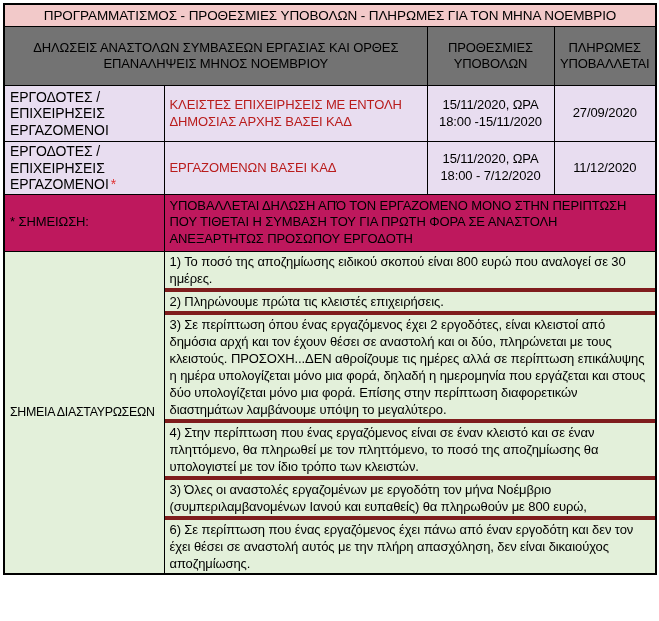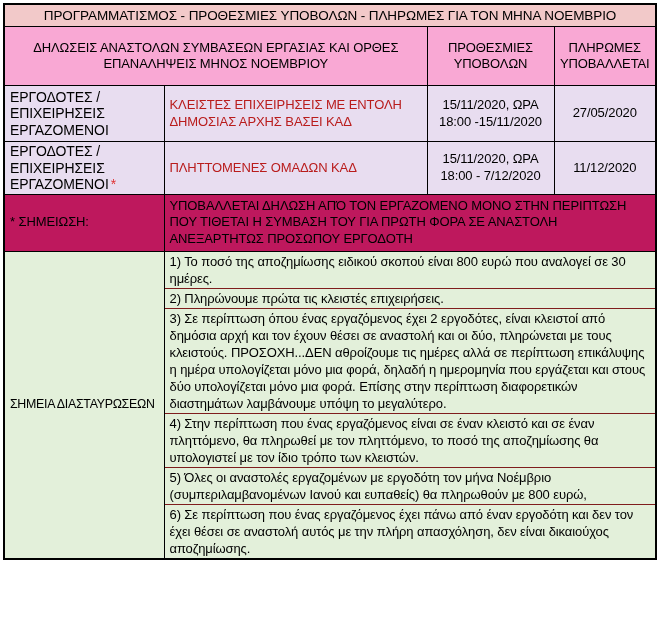--- a/index.html
+++ b/index.html
@@ -2,39 +2,39 @@
 <html><head>
 <meta charset="utf-8">
 <style>
   html,body{margin:0;padding:0;background:#ffffff;}
   body{width:659px;height:621px;position:relative;font-family:"Liberation Sans",sans-serif;color:#000;}
   .sheet{position:absolute;top:3px;left:3px;}
   table{border-collapse:collapse;table-layout:fixed;width:652px;border:2px solid #000;}
   td{border:1px solid #000;padding:1px 5px;font-size:13px;line-height:16.5px;vertical-align:middle;overflow:hidden;letter-spacing:-0.1px;}
   
   .title-row td{background:#f2c9c9;text-align:center;height:21px;font-size:13.5px;padding:0 16px;line-height:21px;}
-  .head-row td{background:#f9a8d4;text-align:center;height:56px;}
+  .head-row td{background:#737373;text-align:center;height:56px;}
   .lav{background:#e8ddf0;}
   .sal{background:#f9d7c7;}
   .note-row td{background:#be185d;height:54px;}
   .green{background:#e3f0da;}
   
   .red{color:#b91c1c;}
   .center{text-align:center;}
   .nowrap{white-space:nowrap;}
   .who-cell{font-size:14px;}
   .cross-label-cell{font-size:12.4px;letter-spacing:-0.3px;}
   
   .r1 td{height:53px;}
   .r2 td{height:49px;}
   .r3 td{height:42px;}
   .r4 td{height:41px;}
   
   .cross-list{padding:0;vertical-align:top;}
-  .cross-item{border-bottom:1px solid #7f1d1d;padding:1px 5px;line-height:17px;letter-spacing:-0.1px;}
+  .cross-item{border-bottom:4px solid #7f1d1d;padding:1px 5px;line-height:17px;letter-spacing:-0.1px;}
   .cross-item:last-child{border-bottom:none;}
   .ci-1{min-height:33px;}
   .ci-2{min-height:15px;}
   .ci-3{min-height:102px;}
   .ci-4{min-height:51px;}
   .ci-5{min-height:33px;}
   .ci-6{min-height:37px;}
   .mark{color:#e03232;margin-left:2px;}
 </style>
 </head>
@@ -57,43 +57,43 @@
     <tr class="head-row">
       <td colspan="2">ΔΗΛΩΣΕΙΣ ΑΝΑΣΤΟΛΩΝ ΣΥΜΒΑΣΕΩΝ ΕΡΓΑΣΙΑΣ ΚΑΙ ΟΡΘΕΣ ΕΠΑΝΑΛΗΨΕΙΣ ΜΗΝΟΣ ΝΟΕΜΒΡΙΟΥ</td>
       <td>ΠΡΟΘΕΣΜΙΕΣ ΥΠΟΒΟΛΩΝ</td>
       <td>ΠΛΗΡΩΜΕΣ ΥΠΟΒΑΛΛΕΤΑΙ</td>
     </tr>
 
     <tr class="r1">
       <td class="lav who-cell"><span>ΕΡΓΟΔΟΤΕΣ / ΕΠΙΧΕΙΡΗΣΕΙΣ ΕΡΓΑΖΟΜΕΝΟΙ</span></td>
       <td class="lav red">ΚΛΕΙΣΤΕΣ ΕΠΙΧΕΙΡΗΣΕΙΣ ΜΕ ΕΝΤΟΛΗ ΔΗΜΟΣΙΑΣ ΑΡΧΗΣ ΒΑΣΕΙ ΚΑΔ</td>
       <td class="lav center">15/11/2020, ΩΡΑ 18:00 -15/11/2020</td>
-      <td class="lav center nowrap">27/05/2020</td>
+      <td class="lav center nowrap">27/09/2020</td>
     </tr>
 
     <tr class="r2">
       <td class="lav who-cell"><span>ΕΡΓΟΔΟΤΕΣ / ΕΠΙΧΕΙΡΗΣΕΙΣ ΕΡΓΑΖΟΜΕΝΟΙ</span><span class="mark">*</span></td>
-      <td class="lav red">ΠΛΗΤΤΟΜΕΝΕΣ ΟΜΑΔΩΝ ΚΑΔ</td>
+      <td class="lav red">ΕΡΓΑΖΟΜΕΝΩΝ ΒΑΣΕΙ ΚΑΔ</td>
       <td class="lav center">15/11/2020, ΩΡΑ 18:00 - 7/12/2020</td>
       <td class="lav center nowrap">11/12/2020</td>
     </tr>
 
 
 
     <tr class="note-row">
       <td>* ΣΗΜΕΙΩΣΗ:</td>
       <td colspan="3">ΥΠΟΒΑΛΛΕΤΑΙ ΔΗΛΩΣΗ ΑΠΌ ΤΟΝ ΕΡΓΑΖΟΜΕΝΟ ΜΟΝΟ ΣΤΗΝ ΠΕΡΙΠΤΩΣΗ ΠΟΥ ΤΙΘΕΤΑΙ Η ΣΥΜΒΑΣΗ ΤΟΥ ΓΙΑ ΠΡΩΤΗ ΦΟΡΑ ΣΕ ΑΝΑΣΤΟΛΗ ΑΝΕΞΑΡΤΗΤΩΣ ΠΡΟΣΩΠΟΥ ΕΡΓΟΔΟΤΗ</td>
     </tr>
 
     <tr>
       <td class="green cross-label-cell">ΣΗΜΕΙΑ ΔΙΑΣΤΑΥΡΩΣΕΩΝ</td>
       <td colspan="3" class="green cross-list">
         <div class="cross-item ci-1">1) Το ποσό της αποζημίωσης ειδικού σκοπού είναι 800 ευρώ που αναλογεί σε 30 ημέρες.</div>
         <div class="cross-item ci-2">2) Πληρώνουμε πρώτα τις κλειστές επιχειρήσεις.</div>
         <div class="cross-item ci-3">3) Σε περίπτωση όπου ένας εργαζόμενος έχει 2 εργοδότες, είναι κλειστοί από δημόσια αρχή και τον έχουν θέσει σε αναστολή και οι δύο, πληρώνεται με τους κλειστούς. ΠΡΟΣΟΧΗ...ΔΕΝ αθροίζουμε τις ημέρες αλλά σε περίπτωση επικάλυψης η ημέρα υπολογίζεται μόνο μια φορά, δηλαδή η ημερομηνία που εργάζεται και στους δύο υπολογίζεται μόνο μια φορά. Επίσης στην περίπτωση διαφορετικών διαστημάτων λαμβάνουμε υπόψη το μεγαλύτερο.</div>
         <div class="cross-item ci-4">4) Στην περίπτωση που ένας εργαζόμενος είναι σε έναν κλειστό και σε έναν πληττόμενο, θα πληρωθεί με τον πληττόμενο, το ποσό της αποζημίωσης θα υπολογιστεί με τον ίδιο τρόπο των κλειστών.</div>
-        <div class="cross-item ci-5">5) Όλες οι αναστολές εργαζομένων με εργοδότη τον μήνα Νοέμβριο (συμπεριλαμβανομένων Ιανού και ευπαθείς) θα πληρωθούν με 800 ευρώ,</div>
+        <div class="cross-item ci-5">3) Όλες οι αναστολές εργαζομένων με εργοδότη τον μήνα Νοέμβριο (συμπεριλαμβανομένων Ιανού και ευπαθείς) θα πληρωθούν με 800 ευρώ,</div>
         <div class="cross-item ci-6">6) Σε περίπτωση που ένας εργαζόμενος έχει πάνω από έναν εργοδότη και δεν τον έχει θέσει σε αναστολή αυτός με την πλήρη απασχόληση, δεν είναι δικαιούχος αποζημίωσης.</div>
       </td>
     </tr>
   </tbody>
     </table>
 </div>
 
 </body></html>

